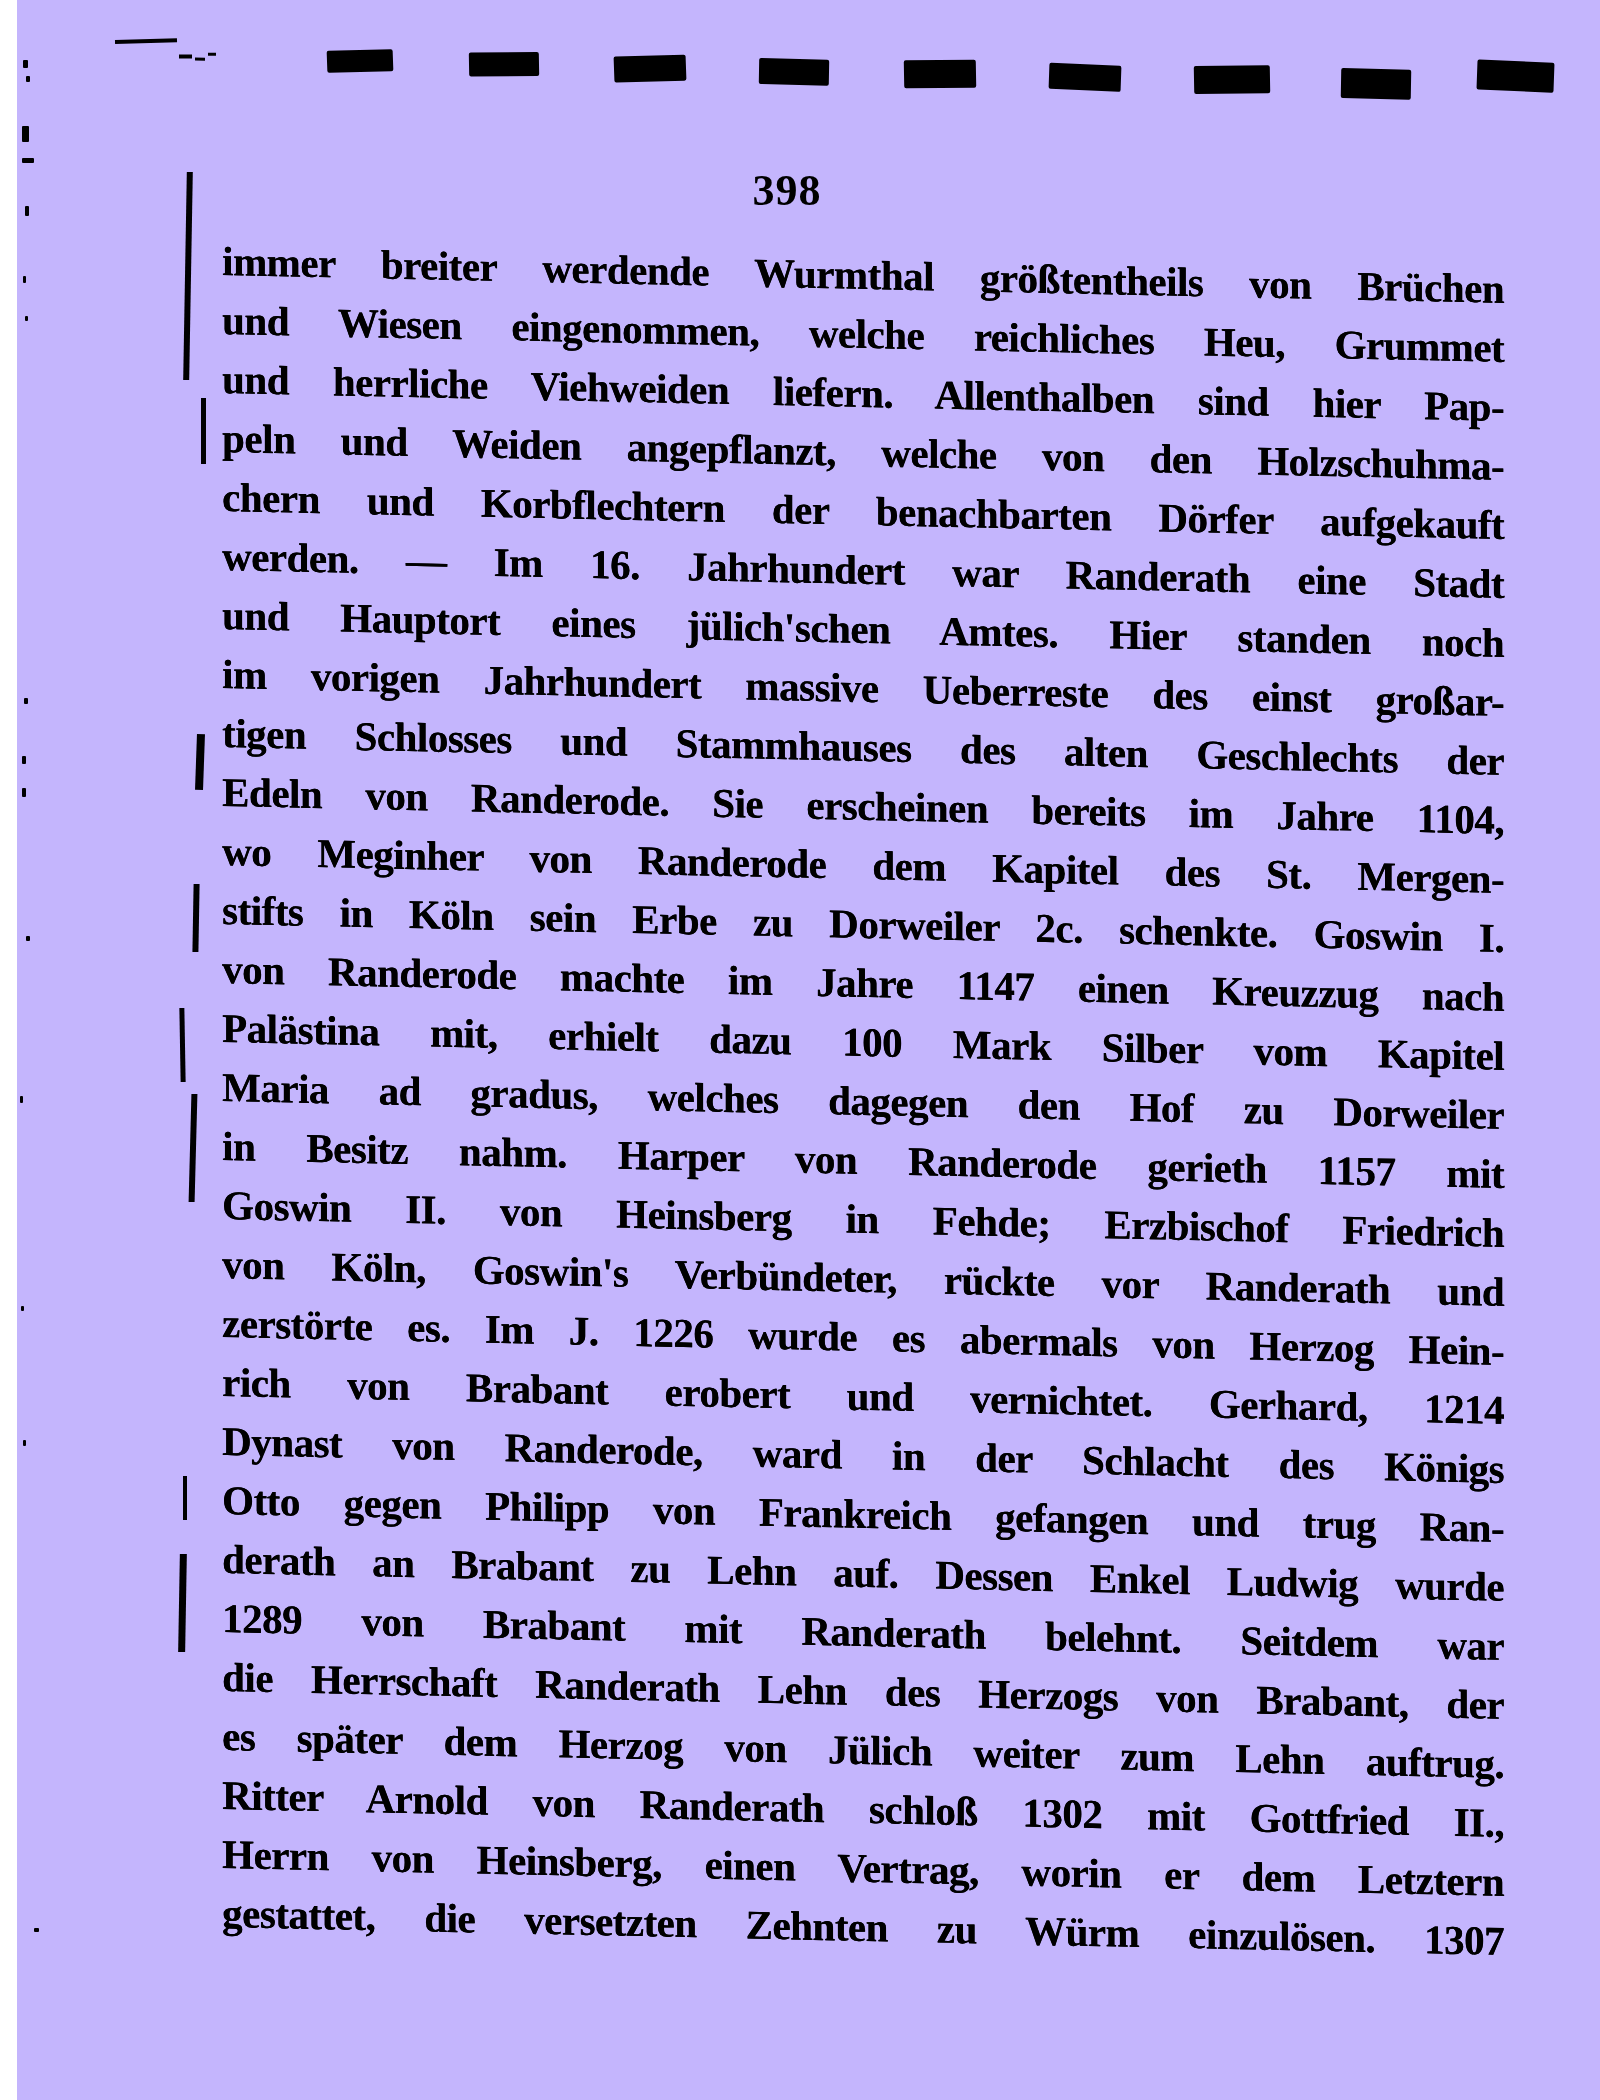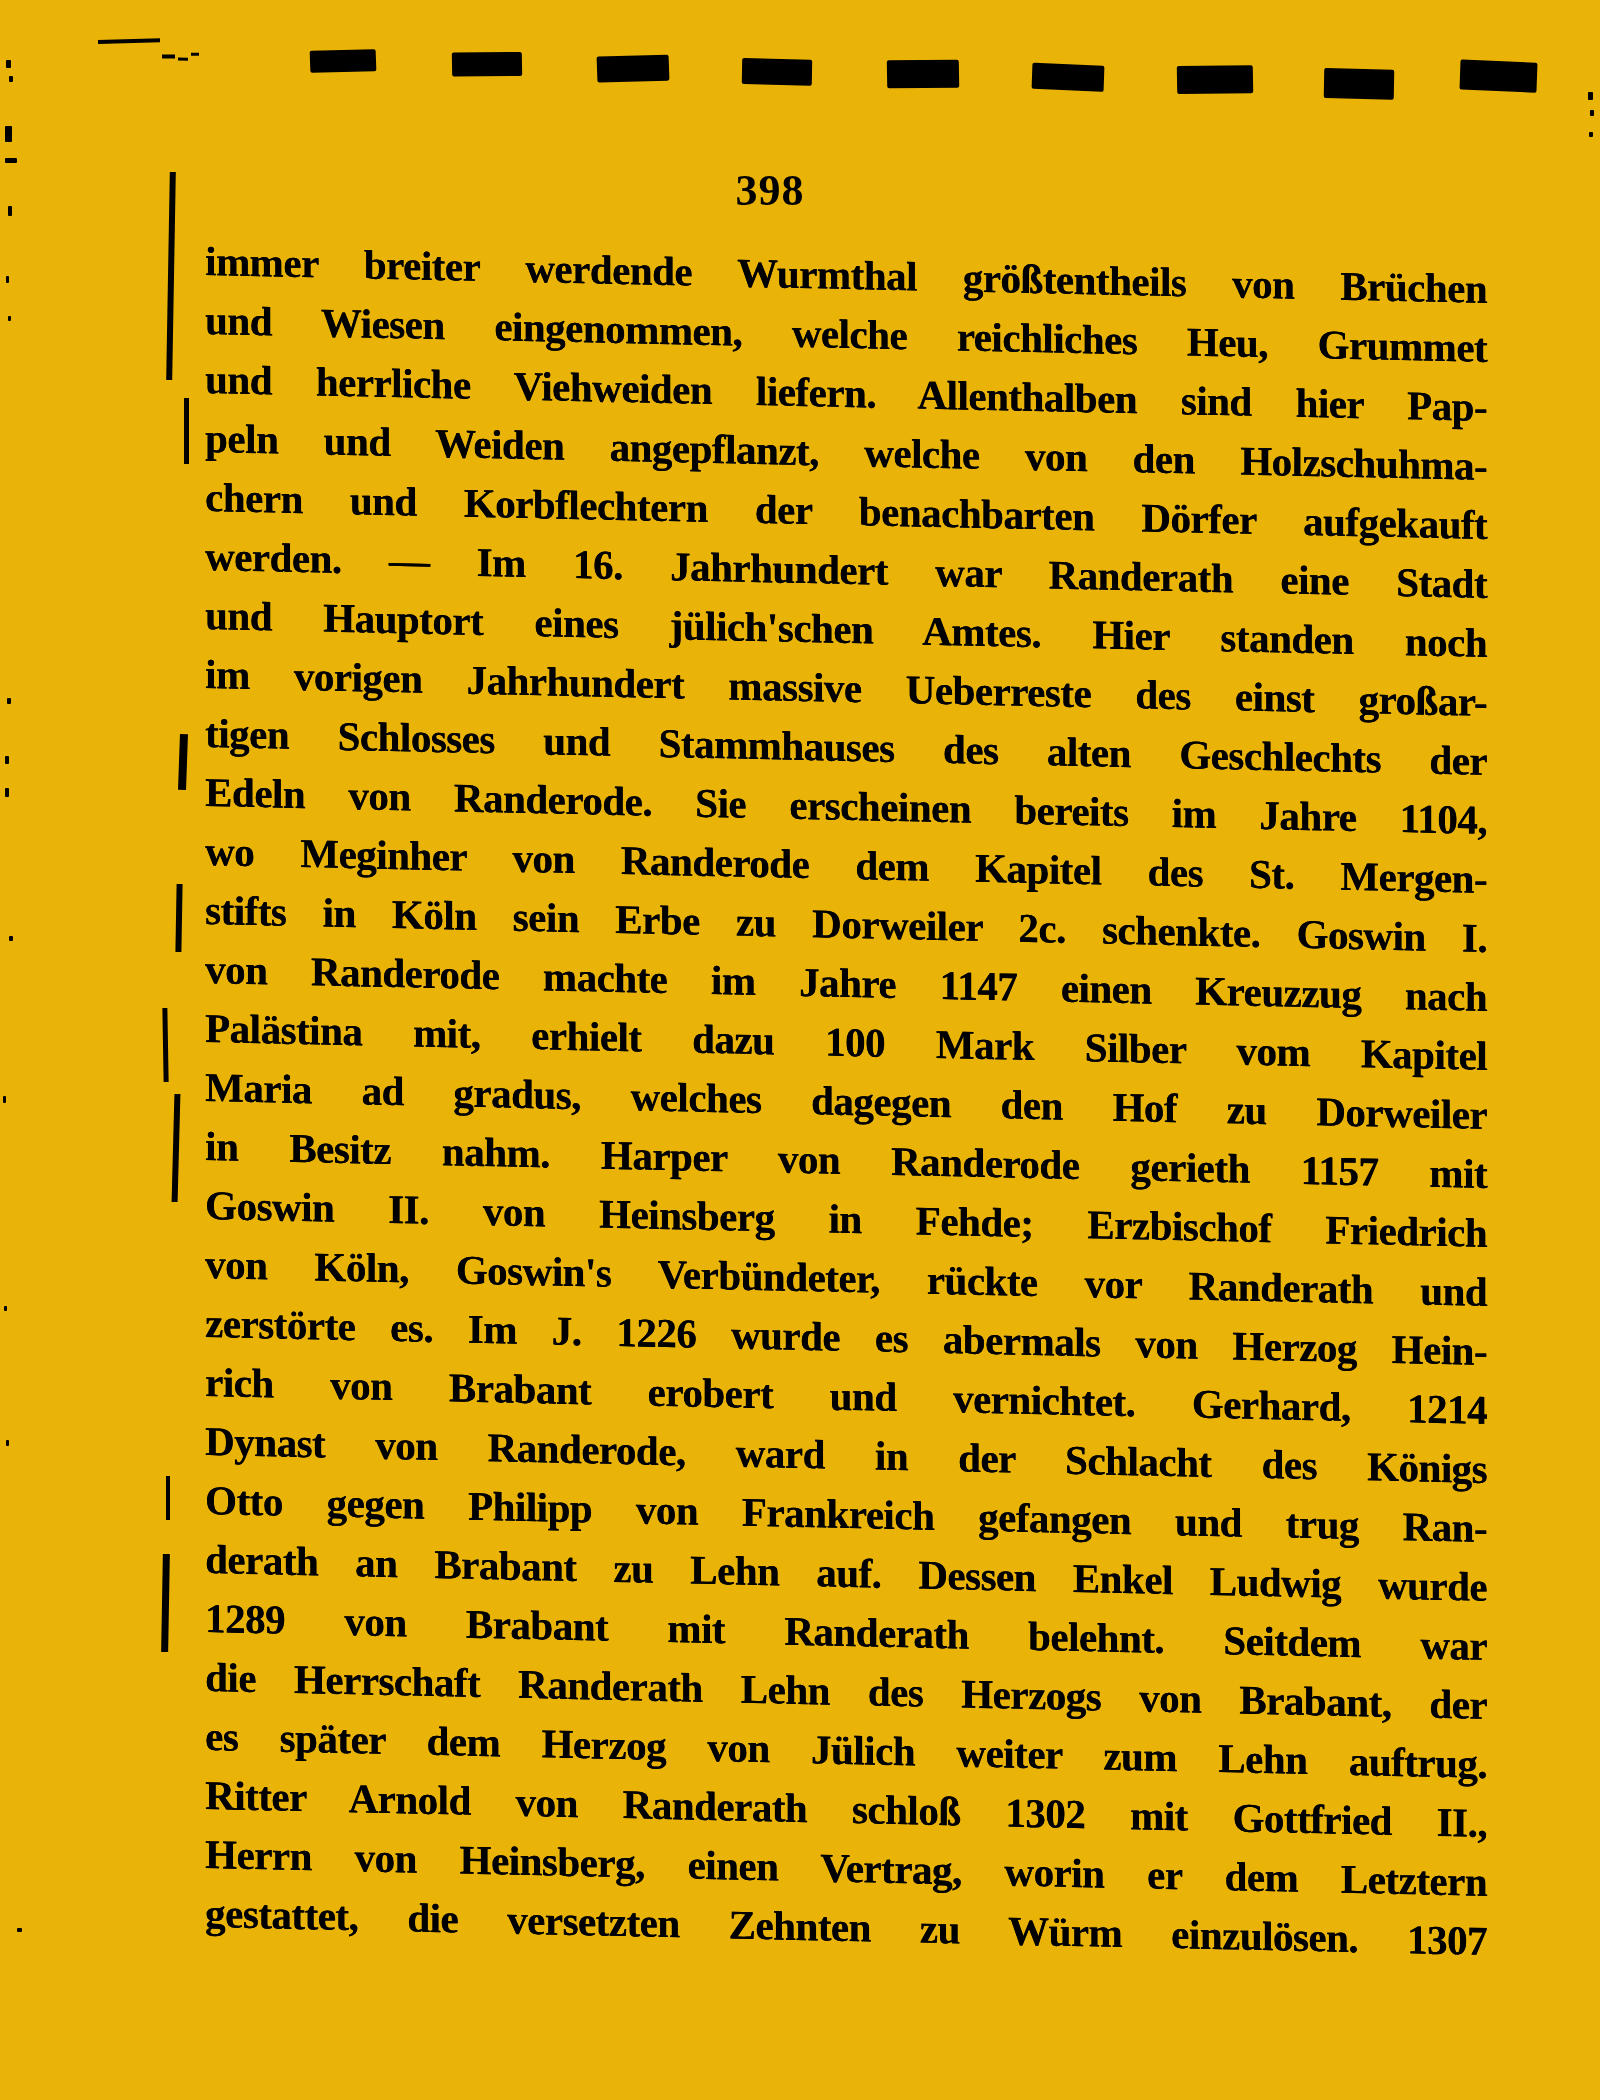--- a/index.html
+++ b/index.html
@@ -1,21 +1,21 @@
 <!DOCTYPE html>
 <html><head>
 <meta charset="utf-8">
 <style>
   html,body{margin:0;padding:0;}
   body{
     width:1600px;height:2100px;position:relative;background:#ffffff;
     font-family:"Liberation Serif", serif;color:#000;
     overflow:hidden;
   }
-  .page{position:absolute;inset:0;background:#eab308;}
+  .page{position:absolute;inset:0;background:#c4b5fd;margin-left:17px;}
   
   .ornament-row{position:absolute;left:0;top:0;width:1600px;height:120px;
     transform:skewY(0.5deg);transform-origin:0 0;}
   .smudge{position:absolute;background:#000;border-radius:2px;}
   .dash{position:absolute;background:#000;}
   
   .pagenum{
     position:absolute;left:0;top:165px;width:1540px;text-align:center;
     font-size:44px;font-weight:bold;letter-spacing:1px;
   }

